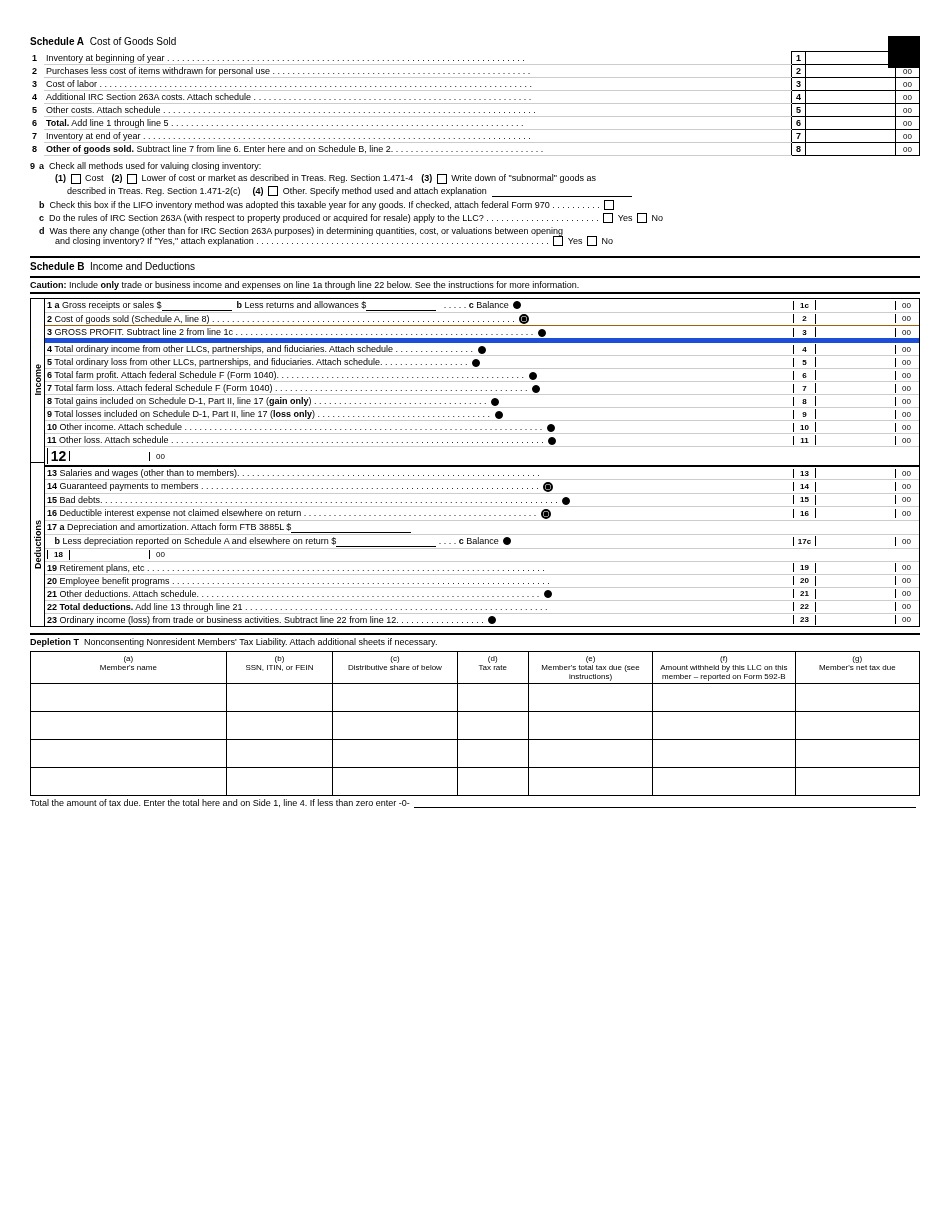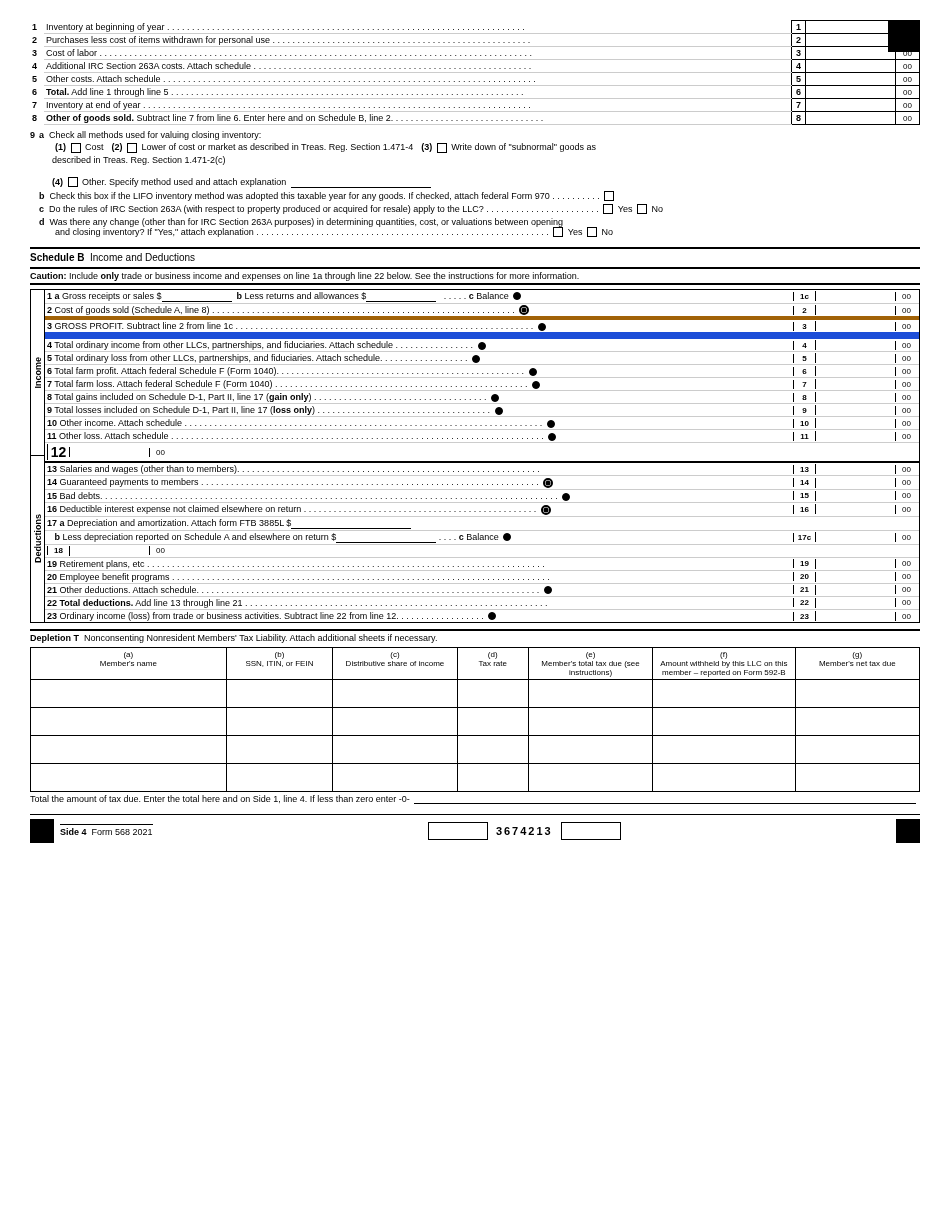--- a/index.html
+++ b/index.html
@@ -139,20 +139,23 @@
       min-width: 120px;
     }
   </style>
 </head>
 <body>
 
 <div class="page-container">
 
   <div class="top-black-box"></div>
 
+  <div class="schedule-title">
+    <strong>Schedule A</strong>&nbsp;&nbsp;<span>Cost of Goods Sold</span>
+  </div>
 
   <table class="data-table" style="width:100%; border-collapse:collapse; font-size:9px;">
     <tbody>
 
       <tr>
         <td style="border:none; width:14px; font-weight:bold; text-align:left; padding:1px 2px;">1</td>
         <td style="border:none; border-bottom:1px solid #ccc; padding:1px 2px;">Inventory at beginning of year . . . . . . . . . . . . . . . . . . . . . . . . . . . . . . . . . . . . . . . . . . . . . . . . . . . . . . . . . . . . . . . . . . . . . . . .</td>
         <td style="border:1px solid #000; width:14px; text-align:center; font-weight:bold; padding:1px 2px;"><strong>1</strong></td>
         <td style="border:1px solid #000; width:90px; padding:1px 3px;"></td>
         <td style="border:1px solid #000; width:24px; text-align:center; padding:1px 2px; font-size:8px;">00</td>
@@ -212,21 +215,21 @@
   <div style="font-size:9px; padding:2px 0;">
     <div style="display:flex; align-items:flex-start; margin-top:3px;">
       <span style="font-weight:bold; margin-right:4px;">9</span>
       <div>
         <div><strong>a</strong>&nbsp;&nbsp;Check all methods used for valuing closing inventory:</div>
         <div style="display:flex; flex-wrap:wrap; gap:8px; margin-top:2px; margin-left:16px;">
           <span><strong>(1)</strong>&nbsp;<span class="checkbox-inline"></span>&nbsp;Cost</span>
           <span><strong>(2)</strong>&nbsp;<span class="checkbox-inline"></span>&nbsp;Lower of cost or market as described in Treas. Reg. Section 1.471-4</span>
           <span><strong>(3)</strong>&nbsp;<span class="checkbox-inline"></span>&nbsp;Write down of "subnormal" goods as</span>
         </div>
-        <div style="margin-left:13px; display:flex; gap:12px; flex-wrap:wrap; margin-top:2px;flex-direction:column;">
+        <div style="margin-left:28px; display:flex; gap:12px; flex-wrap:wrap; margin-top:2px;">
           <span>described in Treas. Reg. Section 1.471-2(c)</span>
           <span><strong>(4)</strong>&nbsp;<span class="checkbox-inline"></span>&nbsp;Other. Specify method used and attach explanation &nbsp;<span style="border-bottom:1px solid #000; display:inline-block; width:140px;">&nbsp;</span></span>
         </div>
         <div style="margin-top:3px; display:flex; align-items:center;">
           <strong>b</strong>&nbsp;&nbsp;Check this box if the LIFO inventory method was adopted this taxable year for any goods. If checked, attach federal Form 970 . . . . . . . . . .&nbsp;
           <span class="checkbox-inline"></span>
         </div>
         <div style="margin-top:3px; display:flex; align-items:center; flex-wrap:wrap;">
           <strong>c</strong>&nbsp;&nbsp;Do the rules of IRC Section 263A (with respect to property produced or acquired for resale) apply to the LLC? . . . . . . . . . . . . . . . . . . . . . . .&nbsp;
           <span class="checkbox-inline"></span>&nbsp;Yes&nbsp;
@@ -265,28 +268,28 @@
 
     <div style="flex:1; display:flex; flex-direction:column;">
 
       <div style="display:flex; align-items:center; border-bottom:1px solid #ccc; padding:1px 2px;">
         <span style="min-width:490px; flex:1; font-size:9px;"><strong>1 a</strong> Gross receipts or sales $<span style="border-bottom:1px solid #000; display:inline-block; width:70px;">&nbsp;</span> &nbsp;<strong>b</strong> Less returns and allowances $<span style="border-bottom:1px solid #000; display:inline-block; width:70px;">&nbsp;</span> &nbsp; . . . . . <strong>c</strong> Balance <span class="dot"></span></span>
         <span style="border-left:1px solid #000; width:22px; text-align:center; padding:0 2px; font-size:8px; font-weight:bold;">1c</span>
         <span style="border-left:1px solid #000; width:80px; padding:0 2px;">&nbsp;</span>
         <span style="border-left:1px solid #000; width:22px; text-align:center; font-size:8px;">00</span>
       </div>
 
-      <div style="display:flex; align-items:flex-end; border-bottom:4px solid #a16207; padding:1px 2px;">
+      <div style="display:flex; align-items:center; border-bottom:1px solid #a16207; padding:1px 2px;">
         <span style="flex:1; font-size:9px;"><strong>2</strong> Cost of goods sold (Schedule A, line 8) . . . . . . . . . . . . . . . . . . . . . . . . . . . . . . . . . . . . . . . . . . . . . . . . . . . . . . . . . . . . . <span class="circle-dot"></span></span>
         <span style="border-left:1px solid #000; width:22px; text-align:center; padding:0 2px; font-size:8px; font-weight:bold;">2</span>
         <span style="border-left:1px solid #000; width:80px; padding:0 2px;">&nbsp;</span>
         <span style="border-left:1px solid #000; width:22px; text-align:center; font-size:8px;">00</span>
       </div>
 
-      <div style="display:flex; align-items:center; border-bottom:7px solid #1d4ed8; padding:1px 2px;">
+      <div style="display:flex; align-items:center; border-bottom:5px solid #1d4ed8; padding:1px 2px;">
         <span style="flex:1; font-size:9px;"><strong>3</strong> GROSS PROFIT. Subtract line 2 from line 1c . . . . . . . . . . . . . . . . . . . . . . . . . . . . . . . . . . . . . . . . . . . . . . . . . . . . . . . . . . . . <span class="dot"></span></span>
         <span style="border-left:1px solid #000; width:22px; text-align:center; padding:0 2px; font-size:8px; font-weight:bold;">3</span>
         <span style="border-left:1px solid #000; width:80px; padding:0 2px;">&nbsp;</span>
         <span style="border-left:1px solid #000; width:22px; text-align:center; font-size:8px;">00</span>
       </div>
 
       <div style="display:flex; align-items:center; border-bottom:1px solid #ccc; padding:1px 2px;">
         <span style="flex:1; font-size:9px;"><strong>4</strong> Total ordinary income from other LLCs, partnerships, and fiduciaries. Attach schedule . . . . . . . . . . . . . . . . <span class="dot"></span></span>
         <span style="border-left:1px solid #000; width:22px; text-align:center; padding:0 2px; font-size:8px; font-weight:bold;">4</span>
         <span style="border-left:1px solid #000; width:80px; padding:0 2px;">&nbsp;</span>
@@ -414,21 +417,21 @@
         <span style="border-left:1px solid #000; width:22px; text-align:center; font-size:8px;">00</span>
       </div>
 
       <div style="display:flex; align-items:center; border-bottom:1px solid #ccc; padding:1px 2px;">
         <span style="flex:1; font-size:9px;"><strong>22 Total deductions.</strong> Add line 13 through line 21 . . . . . . . . . . . . . . . . . . . . . . . . . . . . . . . . . . . . . . . . . . . . . . . . . . . . . . . . . . . . .</span>
         <span style="border-left:1px solid #000; width:22px; text-align:center; padding:0 2px; font-size:8px; font-weight:bold;">22</span>
         <span style="border-left:1px solid #000; width:80px; padding:0 2px;">&nbsp;</span>
         <span style="border-left:1px solid #000; width:22px; text-align:center; font-size:8px;">00</span>
       </div>
 
-      <div style="display:flex; align-items:flex-end; padding:1px 2px;">
+      <div style="display:flex; align-items:flex-start; padding:1px 2px;">
         <span style="flex:1; font-size:9px;"><strong>23</strong> Ordinary income (loss) from trade or business activities. Subtract line 22 from line 12. . . . . . . . . . . . . . . . . . <span class="dot"></span></span>
         <span style="border-left:1px solid #000; width:22px; text-align:center; padding:0 2px; font-size:8px; font-weight:bold;">23</span>
         <span style="border-left:1px solid #000; width:80px; padding:0 2px;">&nbsp;</span>
         <span style="border-left:1px solid #000; width:22px; text-align:center; font-size:8px;">00</span>
       </div>
     </div>
   </div>
 
   <div style="font-size:9px; font-weight:bold; margin-top:6px; border-top:2px solid #000; padding-top:2px;">
     <strong>Depletion T</strong>&nbsp;&nbsp;<span style="font-weight:normal;">Nonconsenting Nonresident Members' Tax Liability. Attach additional sheets if necessary.</span>
@@ -440,21 +443,21 @@
         <th style="width:22%; text-align:center;">
           <span>(a)<br></span>
           <span>Member's name</span>
         </th>
         <th style="width:12%; text-align:center;">
           <span>(b)<br></span>
           <span>SSN, ITIN, or FEIN</span>
         </th>
         <th style="width:14%; text-align:center;">
           <span>(c)<br></span>
-          <span>Distributive share of income</span>
+          <span>Distributive share of below</span>
         </th>
         <th style="width:8%; text-align:center;">
           <span>(d)<br></span>
           <span>Tax rate</span>
         </th>
         <th style="width:14%; text-align:center;">
           <span>(e)<br></span>
           <span>Member's total tax due (see instructions)</span>
         </th>
         <th style="width:16%; text-align:center;">
@@ -505,27 +508,13 @@
         <td>&nbsp;</td>
       </tr>
     </tbody>
   </table>
 
   <div class="total-tax-line">
     <span>Total the amount of tax due. Enter the total here and on Side 1, line 4. If less than zero enter -0-</span>
     <span class="total-tax-line-underline"></span>
   </div>
 
-  <div class="bottom-bar">
-    <div style="display:flex; align-items:center; gap:6px;">
-      <div class="bottom-black-box-left"></div>
-      <span style="border-top:1px solid #000; padding-top:2px;">
-        <strong>Side 4</strong>&nbsp;&nbsp;<span>Form 568  2021</span>
-      </span>
-    </div>
-    <div style="display:flex; align-items:center; gap:8px;">
-      <div style="width:60px; height:18px; border:1px solid #000;"></div>
-      <span style="font-size:11px; font-weight:bold; letter-spacing:2px;">3674213</span>
-      <div style="width:60px; height:18px; border:1px solid #000;"></div>
-    </div>
-    <div class="bottom-black-box-right"></div>
-  </div>
 </div>
 
 </body></html>

